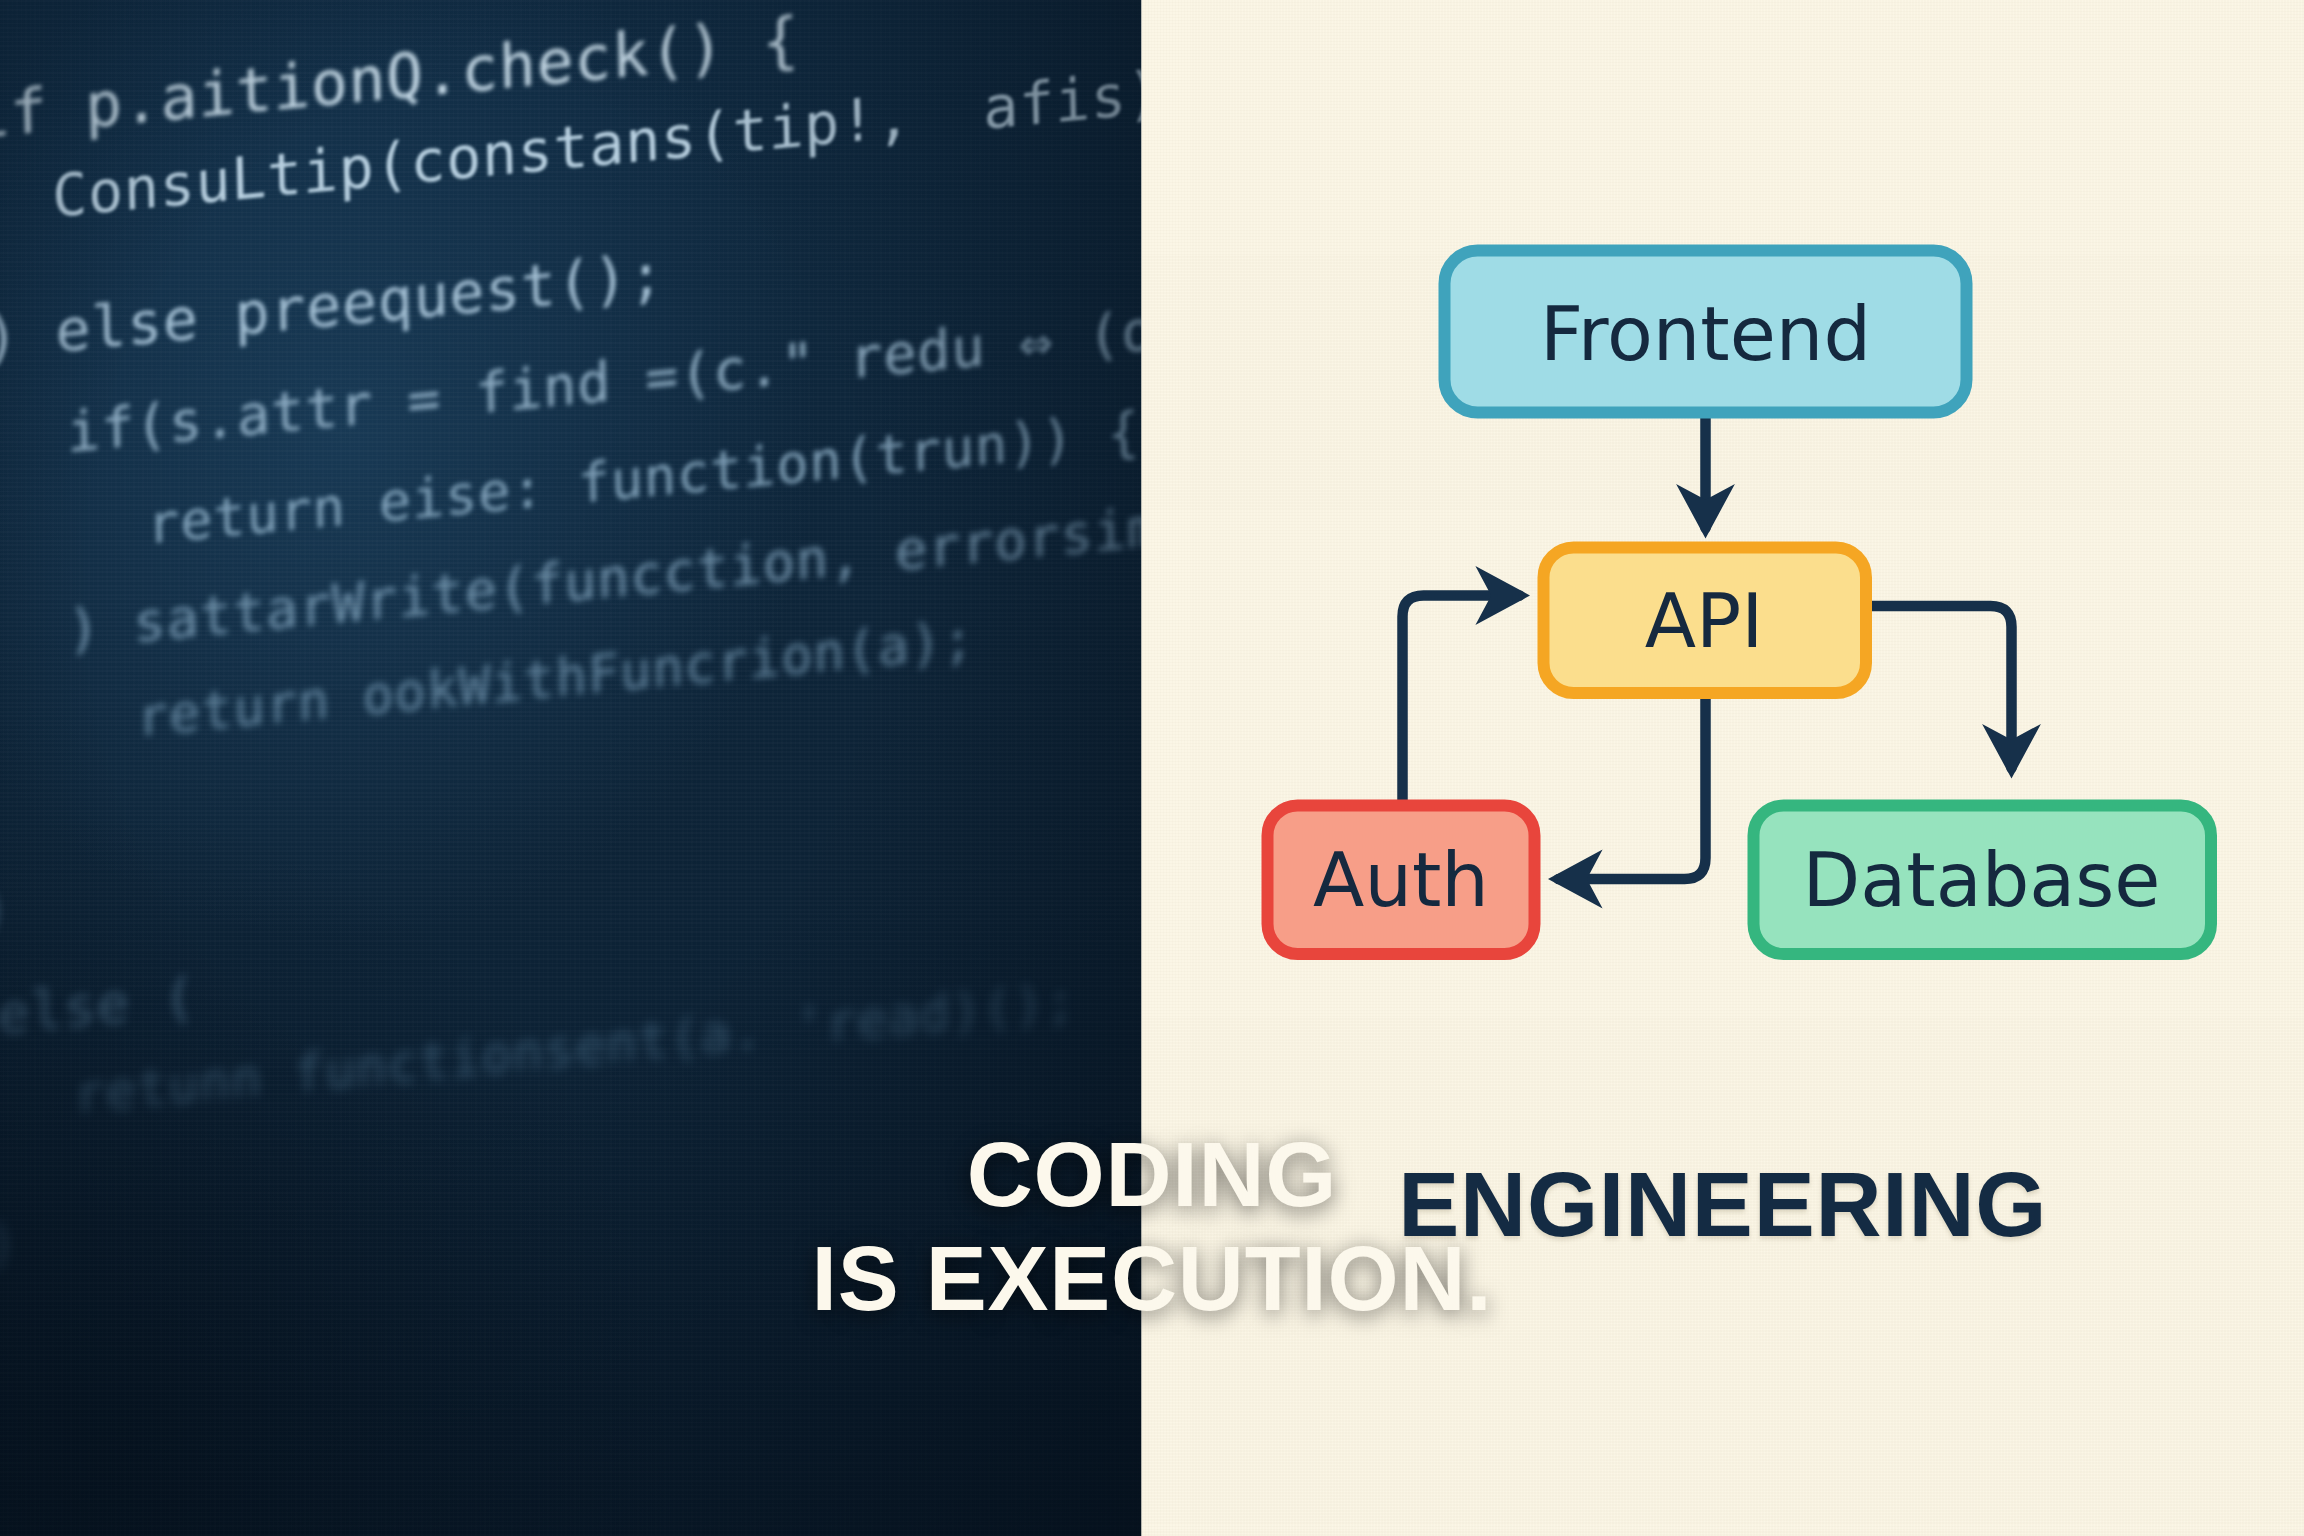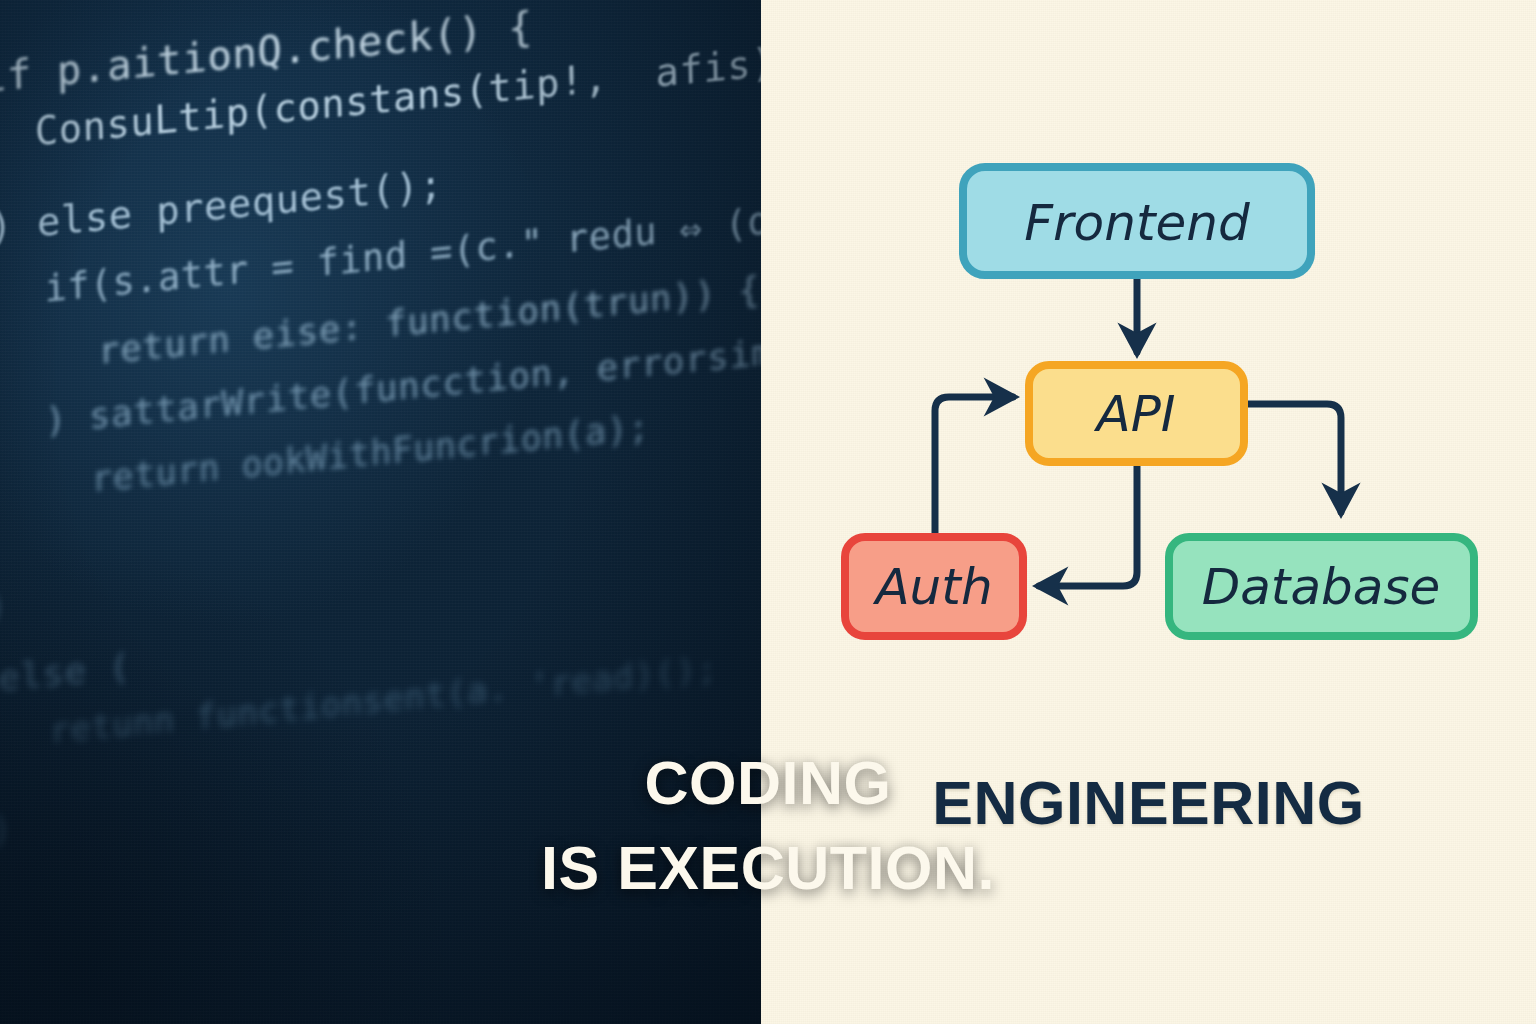--- a/index.html
+++ b/index.html
@@ -61,21 +61,21 @@
     font-weight:bold;line-height:1.06;
     letter-spacing:0.5px;
   }
   .caption-left{
     left:0;right:0;top:751px;
     color:#FCF8EC;
     font-size:61px;
     text-shadow:0 3px 14px rgba(0,0,0,0.55);
   }
   .caption-left .l1{font-size:61px;display:block;}
-  .caption-left .l2{font-size:61px;display:block;margin-top:20px;}
+  .caption-left .l2{font-size:61px;display:block;margin-top:4px;}
 
   
   .panel-right{
     position:absolute;left:761px;top:0;width:775px;height:1024px;
     background:#FBF6E6;
     overflow:hidden;
   }
   .paper-grain{
     position:absolute;inset:0;
     background-image:
@@ -85,21 +85,21 @@
   }
   .caption-right{
     left:761px;right:0;top:735px;
     color:#142B43;
     font-size:61px;
     text-shadow:0 2px 3px rgba(160,150,120,0.30);
   }
   .caption-right .l1{font-size:61px;display:block;margin-top:36px;}
   .caption-right .l2{font-size:61px;display:block;margin-top:6px;}
 
-  .diagram{position:absolute;left:761px;top:0;width:692px;height:700px;font-style:italic;}
+  .diagram{position:absolute;left:761px;top:0;width:692px;height:700px;}
   .diagram svg{display:block;}
   .node-label{
     font-family:"DejaVu Sans","Liberation Sans",sans-serif;
     fill:#15293f;
     font-size:50px;
     text-anchor:middle;
     dominant-baseline:central;
   }
 </style>
 </head>

